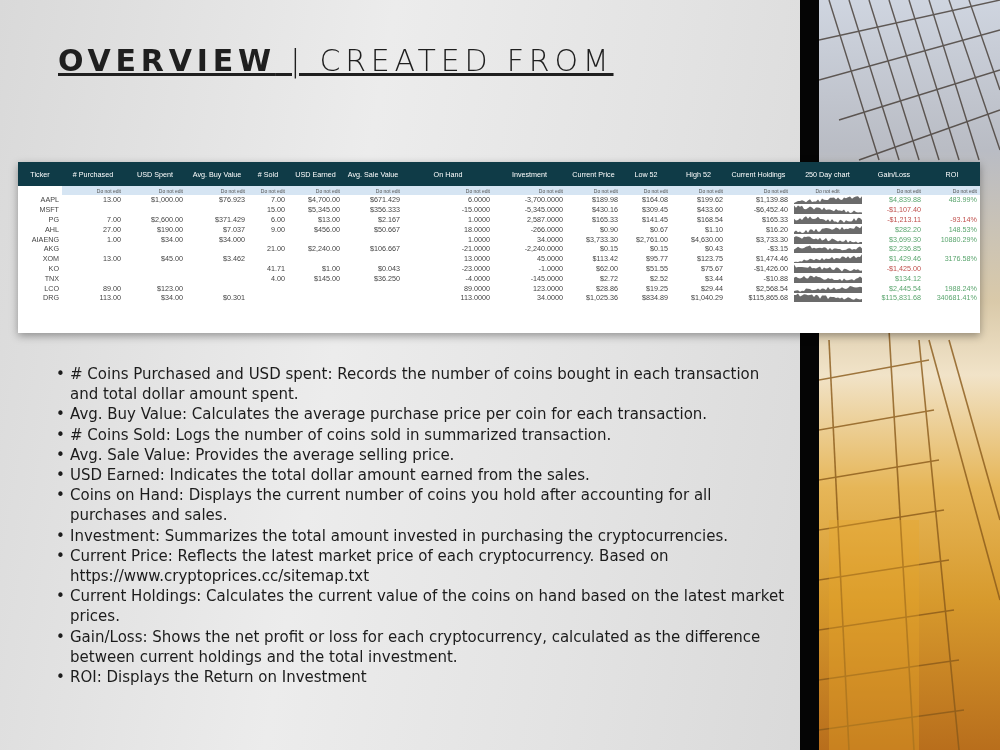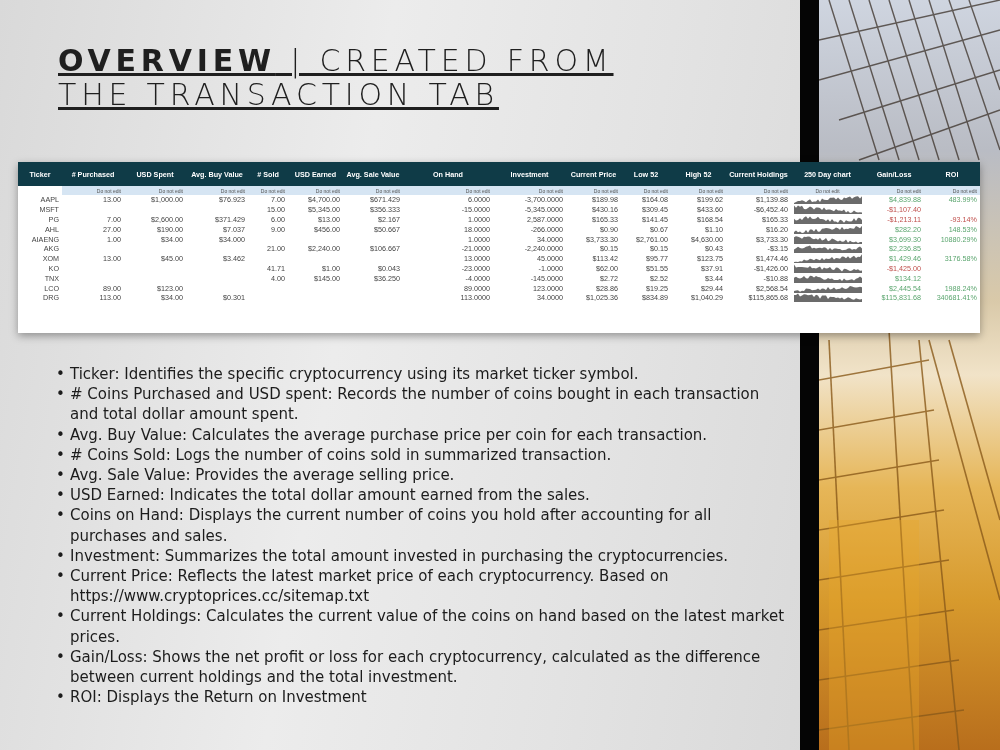--- a/index.html
+++ b/index.html
@@ -21,21 +21,21 @@
     text-decoration: underline;
   }
   .title .bold { font-weight: 700; }
   .sheet {
     position: absolute; left: 18px; top: 162px; width: 962px; height: 171px;
     background: #ffffff; box-shadow: 0 3px 8px rgba(0,0,0,0.35);
     font-family: "Liberation Sans", sans-serif;
   }
   .sheet table { border-collapse: collapse; width: 100%; table-layout: fixed; }
   .sheet th {
-    background: #0f3b47; color: #ffffff; font-size: 7.2px; font-weight: 700; height: 24px;
+    background: #0f3b47; color: #ffffff; font-size: 7.2px; font-weight: 400; height: 24px;
     padding: 0 3px; text-align: center; white-space: nowrap;
   }
   .sheet td { font-size: 7.2px; color: #444; height: 9.8px; padding: 0 3px; text-align: right; white-space: nowrap; }
   .sheet tr.dne td { background: #d6e5f3; color: #555; font-size: 5px; height: 9px; }
   .sheet tr.dne td.blank { background: #ffffff; }
   .sheet td.ticker { text-align: right; }
   .sheet td.center { text-align: center; }
   .pos { color: #5aa56e !important; }
   .neg { color: #c0504d !important; margin-top: 40px; }
   .spark { display: block; margin: 0 auto; }
@@ -80,21 +80,20 @@
         <path d="M0 730 L145 710"></path>
       <path d="M110 340 L181 600"></path>
         <path d="M130 340 L181 520"></path>
     </g>
     <rect x="10" y="520" width="90" height="230" fill="#e8a627" opacity="0.35"></rect>
   </svg>
 </div>
 
 <div class="title">
   <div><span class="bold">OVERVIEW</span><span> | CREATED FROM</span></div>
-  <div>THE TRANSACTION TAB</div>
 </div>
 
 <div class="sheet">
   <table>
     <colgroup>
       <col style="width:44px">
         <col style="width:62px">
         <col style="width:62px">
         <col style="width:62px">
       <col style="width:40px">
@@ -308,21 +307,21 @@
           <td></td>
           <td></td>
           <td></td>
           <td>41.71</td>
           <td>$1.00</td>
           <td>$0.043</td>
           <td>-23.0000</td>
           <td>-1.0000</td>
           <td>$62.00</td>
           <td>$51.55</td>
-          <td>$37.91</td>
+          <td>$75.67</td>
           <td>-$1,426.00</td>
           <td class="center">
             <svg class="spark" width="68" height="9" viewBox="0 0 68 9">
               <path d="M0 9 L0 0.4 L2 3.5 L4 3.0 L6 3.0 L8 3.1 L10 3.3 L12 3.6 L14 3.7 L16 1.9 L18 4.3 L20 4.0 L22 4.4 L24 3.6 L26 2.4 L28 5.7 L30 3.6 L32 4.6 L34 4.3 L36 2.9 L38 5.5 L40 5.9 L42 3.4 L44 3.7 L46 5.4 L48 7.4 L50 4.7 L52 5.0 L54 6.1 L56 7.1 L58 6.6 L60 5.1 L62 5.9 L64 5.3 L66 6.7 L68 6.6 L68 9 Z" fill="#6b6b6b"></path>
             </svg>
           </td>
           <td class="neg">-$1,425.00</td>
           <td></td>
         </tr>
         <tr>
@@ -389,21 +388,20 @@
             </svg>
           </td>
           <td class="pos">$115,831.68</td>
           <td class="pos">340681.41%</td>
         </tr>
       </tbody>
   </table>
 </div>
 
 <ul class="bullets" id="bullets">
-    <li>Ticker: Identifies the specific cryptocurrency using its market ticker symbol.</li>
     <li># Coins Purchased and USD spent: Records the number of coins bought in each transaction and total dollar amount spent.</li>
     <li>Avg. Buy Value: Calculates the average purchase price per coin for each transaction.</li>
     <li># Coins Sold: Logs the number of coins sold in summarized transaction.</li>
     <li>Avg. Sale Value: Provides the average selling price.</li>
     <li>USD Earned: Indicates the total dollar amount earned from the sales.</li>
     <li>Coins on Hand: Displays the current number of coins you hold after accounting for all purchases and sales.</li>
     <li>Investment: Summarizes the total amount invested in purchasing the cryptocurrencies.</li>
     <li>Current Price: Reflects the latest market price of each cryptocurrency. Based on https://www.cryptoprices.cc/sitemap.txt</li>
     <li>Current Holdings: Calculates the current value of the coins on hand based on the latest market prices.</li>
     <li>Gain/Loss: Shows the net profit or loss for each cryptocurrency, calculated as the difference between current holdings and the total investment.</li>

